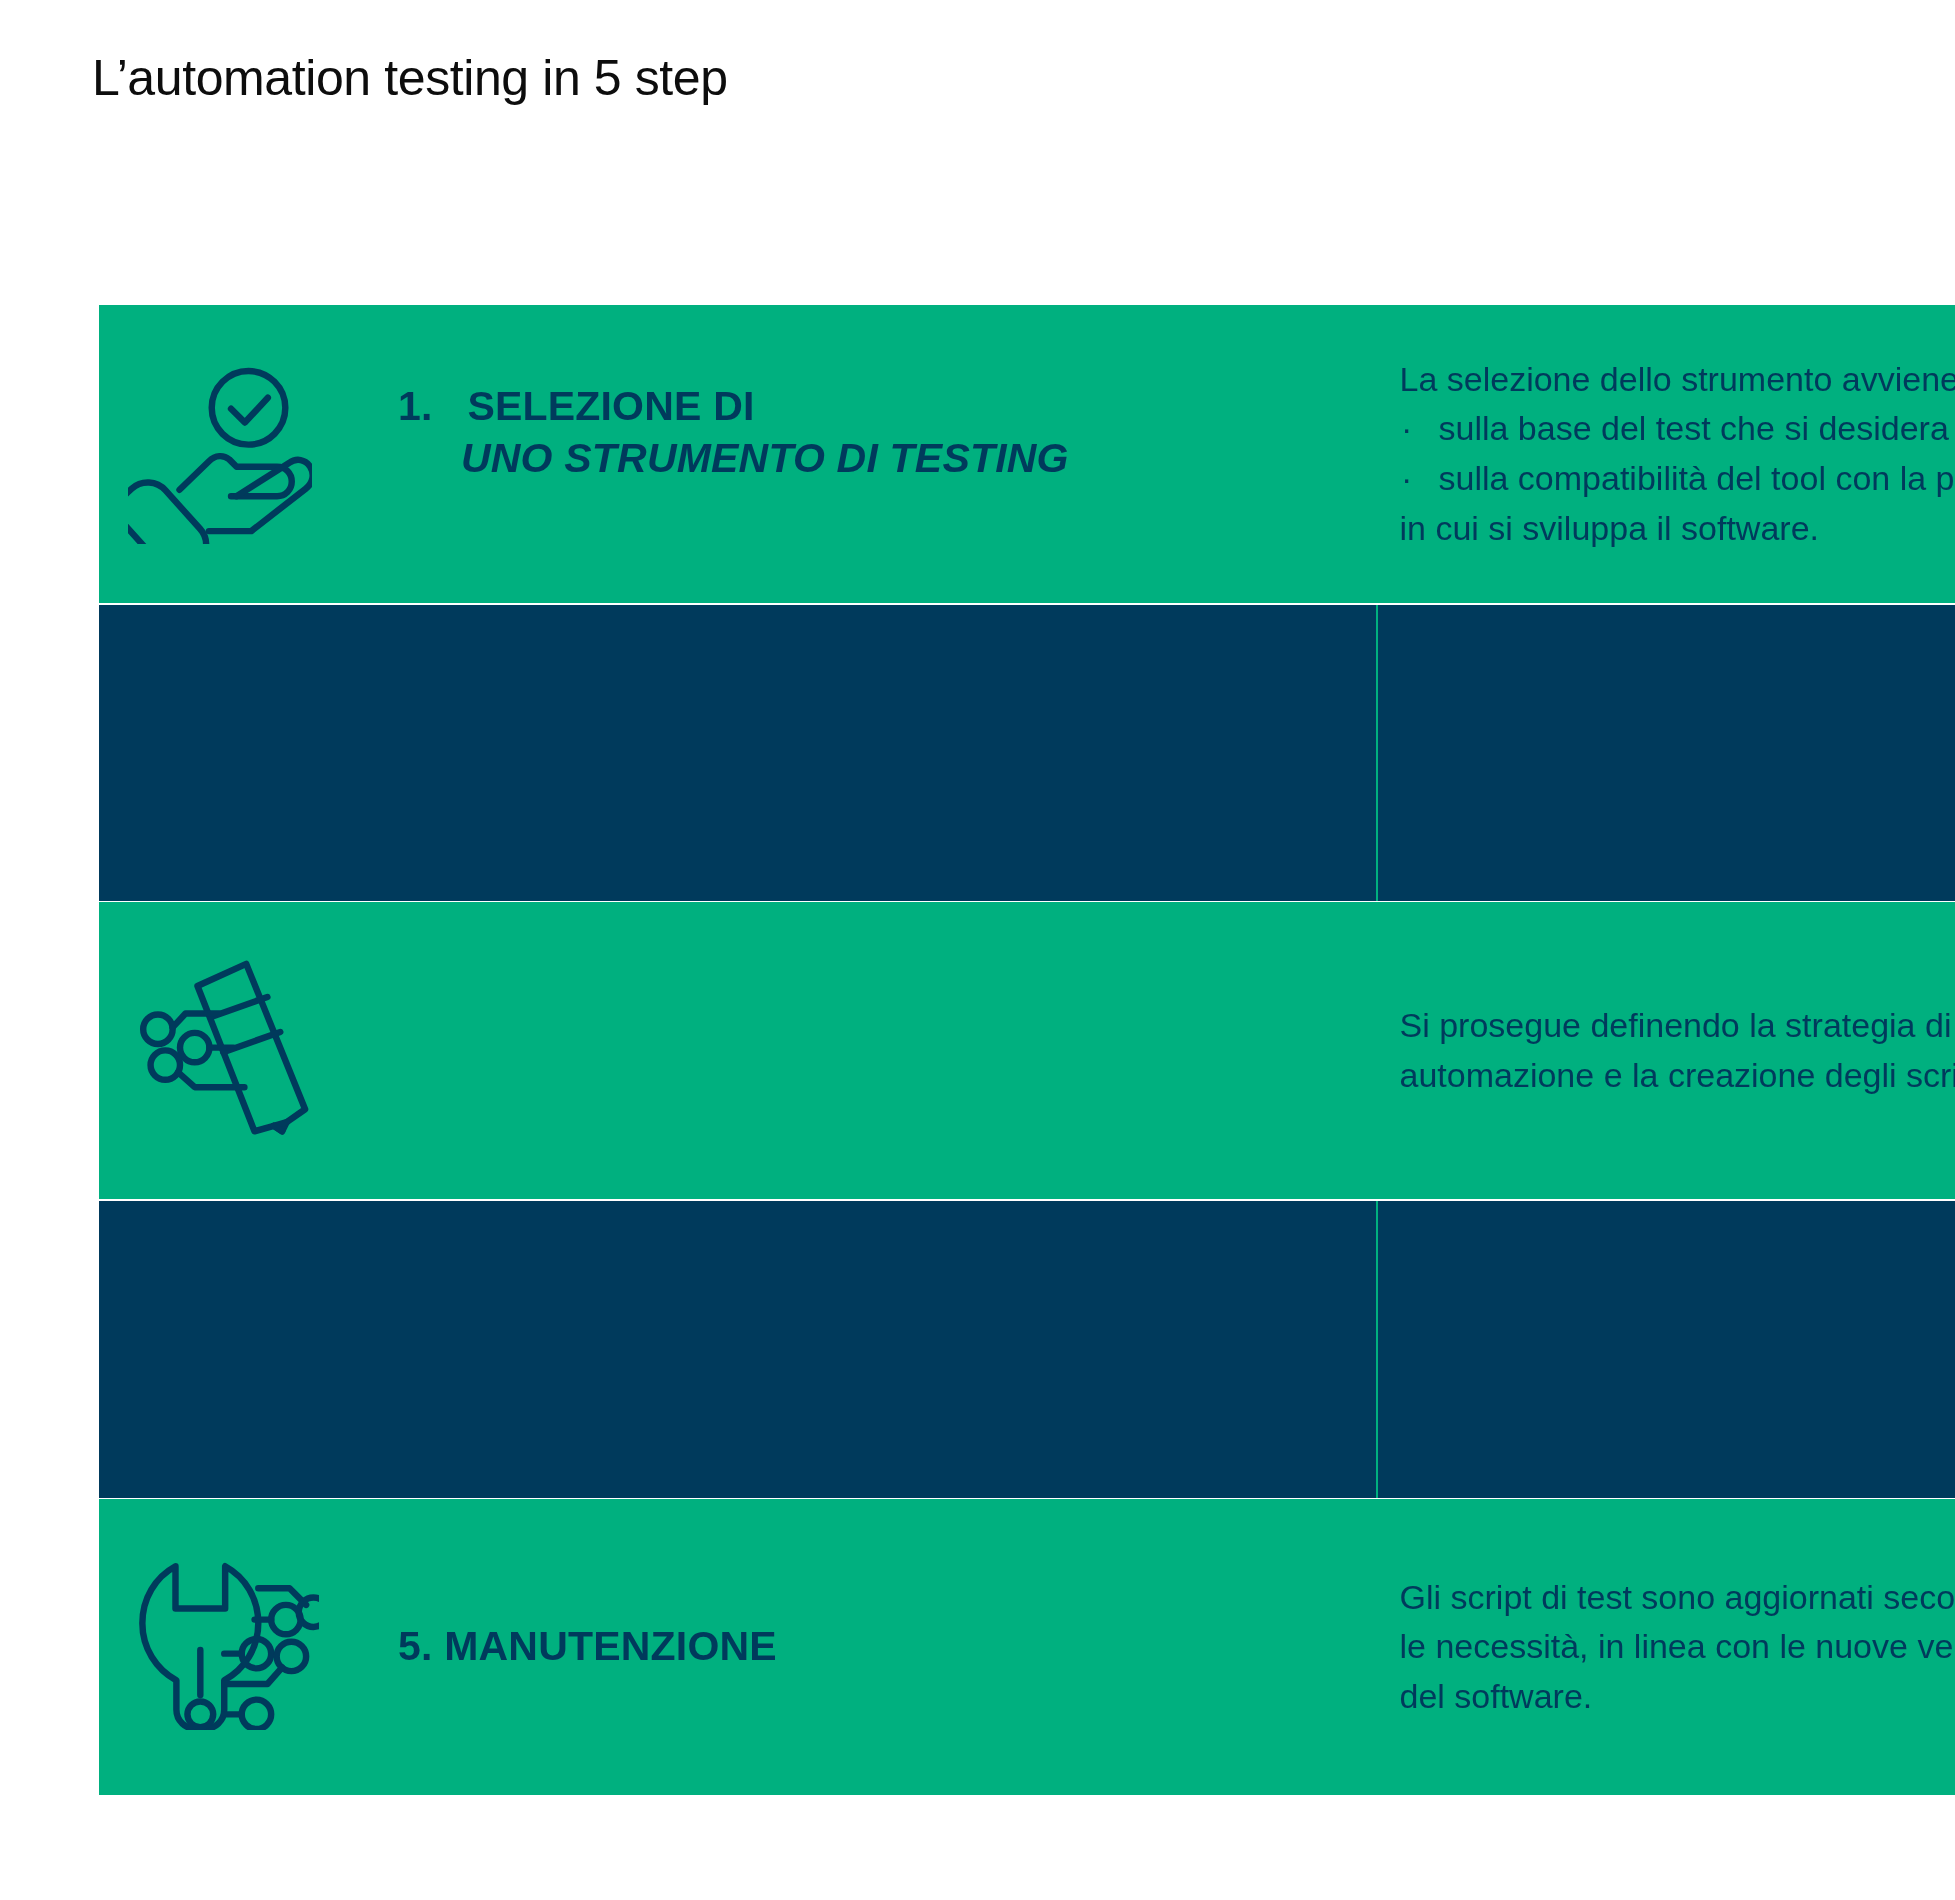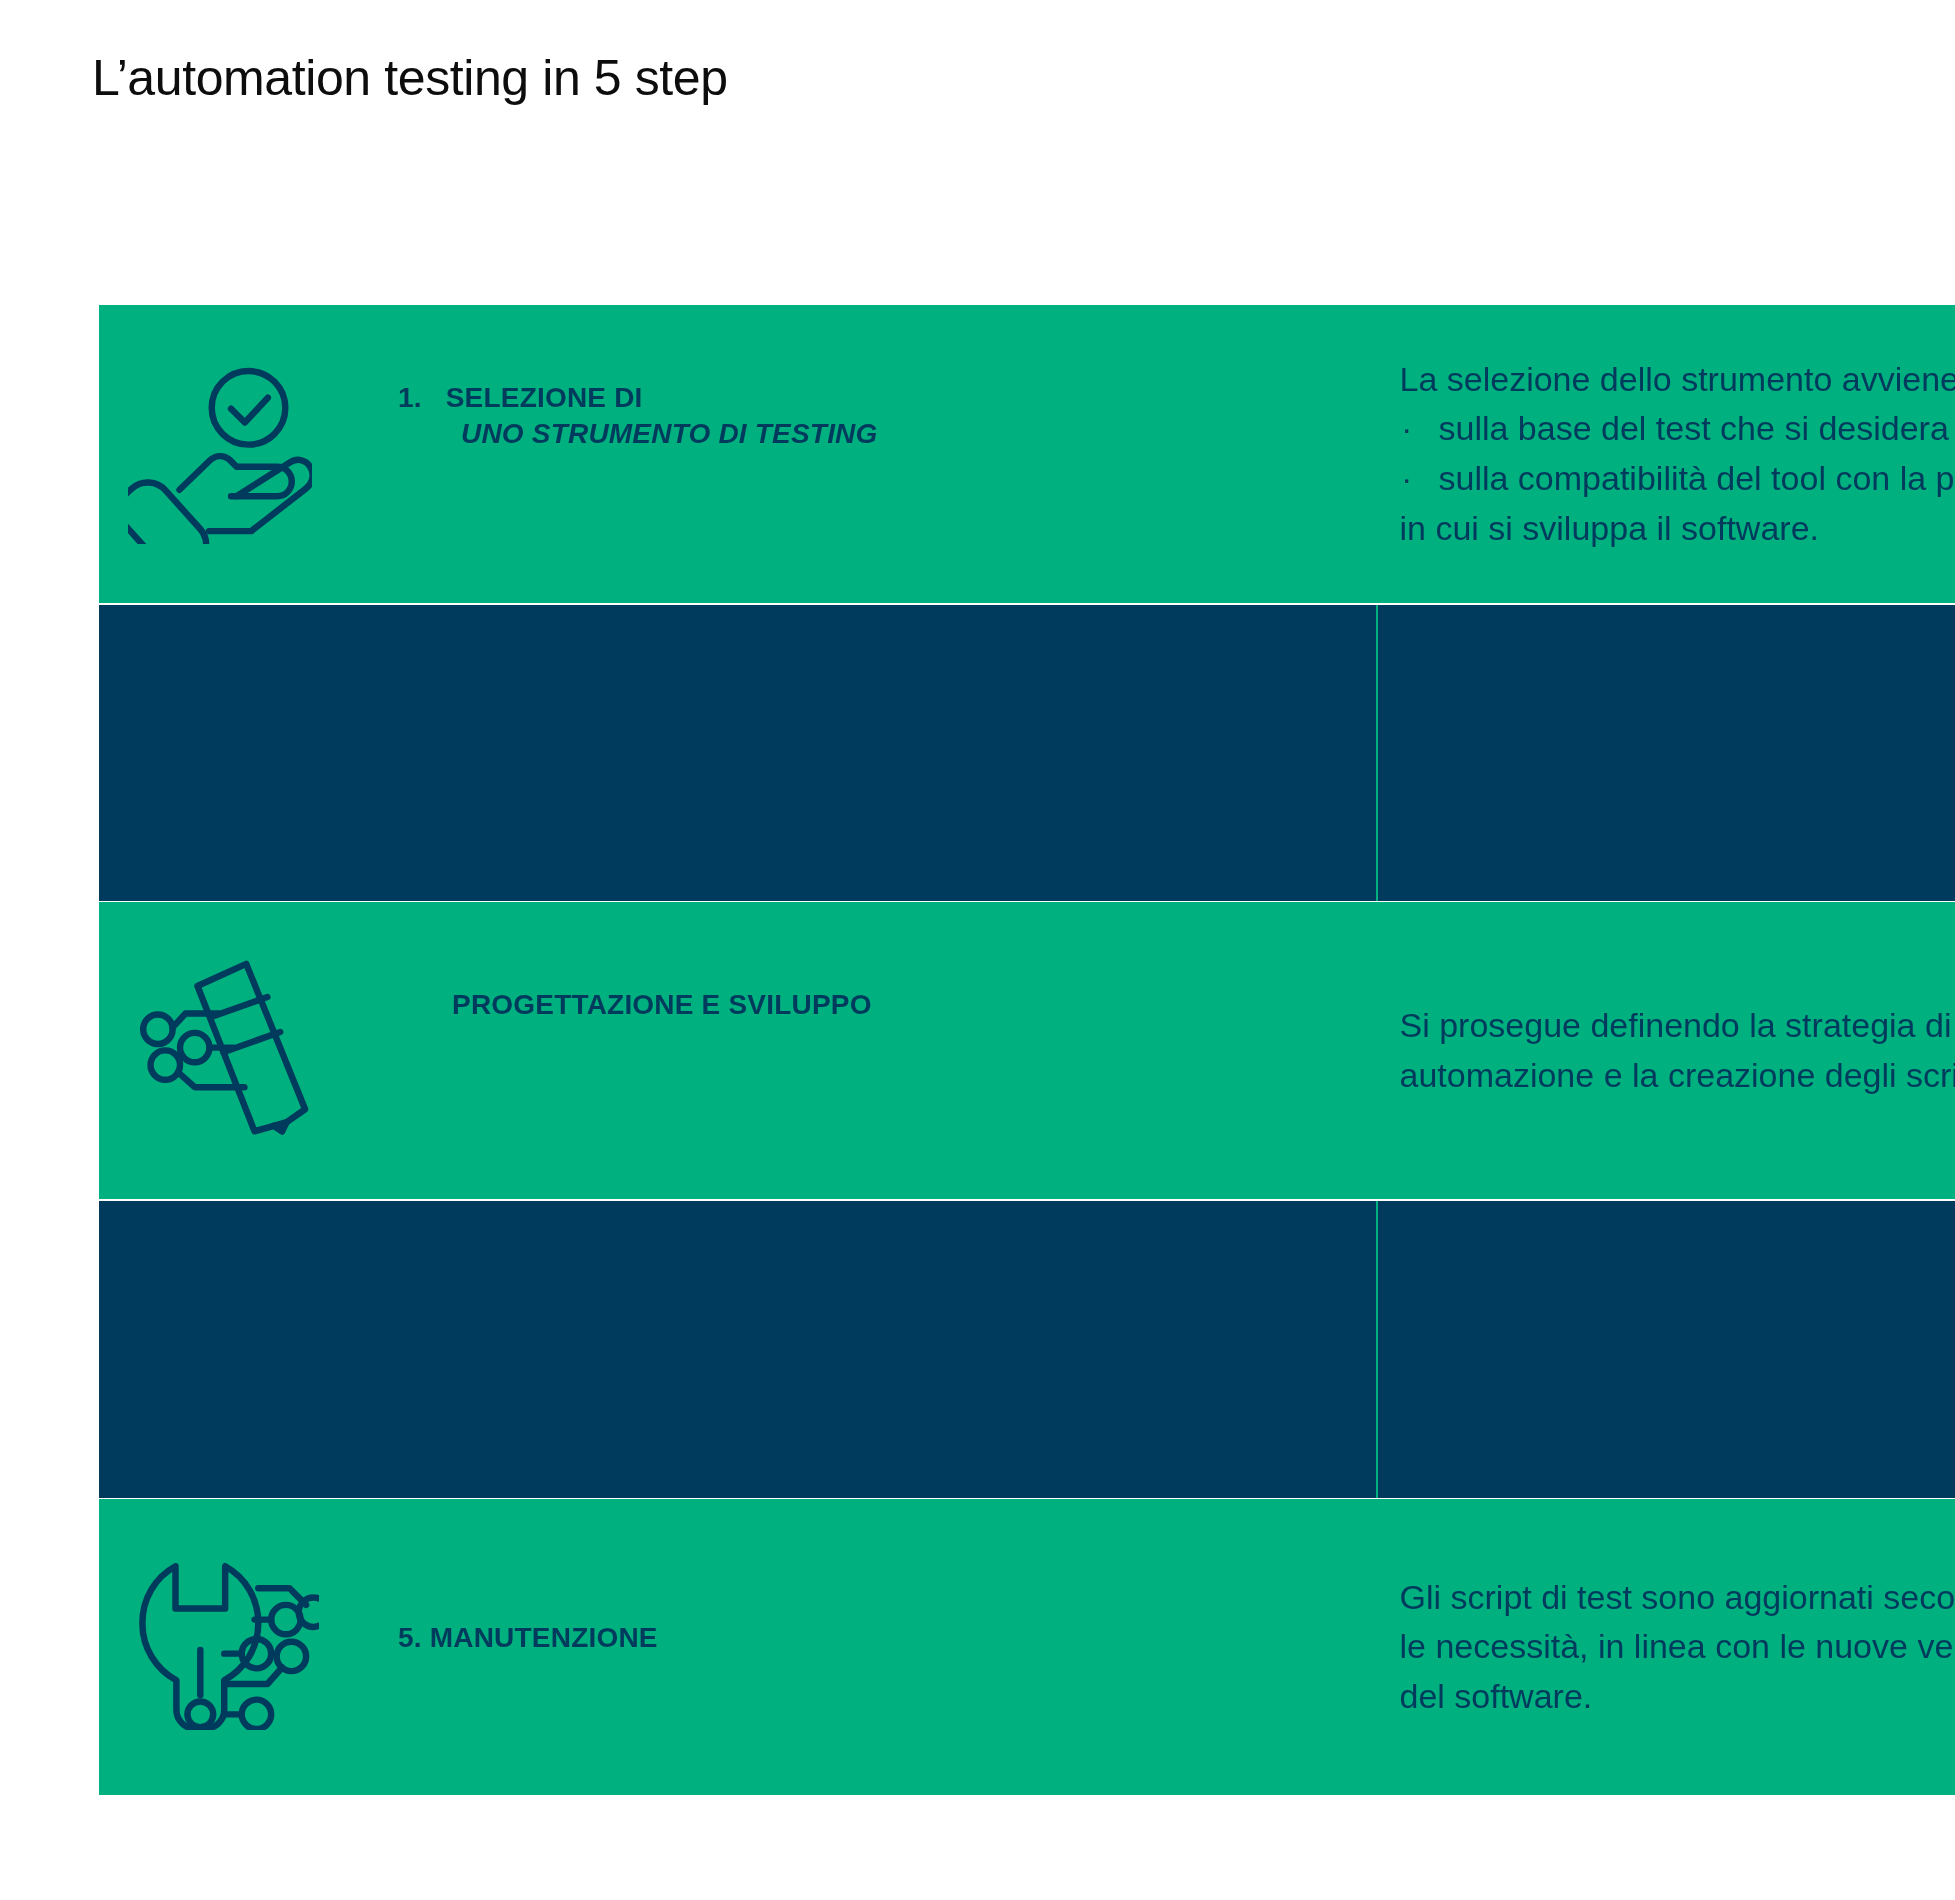--- a/index.html
+++ b/index.html
@@ -86,21 +86,21 @@
   .step-icon svg {
     width: 100%;
     height: 100%;
     display: block;
   }
 
   
   .step-title {
     position: absolute;
     color: #003a5c;
-    font-size: 28px;
+    font-size: 41px;
     font-weight: bold;
     line-height: 1.28;
     letter-spacing: 0.2px;
   }
   .step-title .num-line {
     display: block;
     white-space: nowrap;
   }
   .step-title .indent {
     display: block;
@@ -225,21 +225,20 @@
           <circle cx="26" cy="85" r="16"></circle>
           <path d="M42,83 L56,68 L92,68"></path>
           <circle cx="66" cy="105" r="16"></circle>
           <path d="M82,105 L108,105"></path>
           <circle cx="34" cy="124" r="16"></circle>
           <path d="M48,132 L66,148 L120,148"></path>
         </svg>
       </div>
 
       <div class="step-title">
-        <span class="indent-sm">PROGETTAZIONE E SVILUPPO</span>
       </div>
 
       <div class="divider"></div>
     </div>
 
     <div class="band-right">
       <div class="step-desc">
         <span class="desc-line">Si prosegue definendo la strategia di</span>
         <span class="desc-line">automazione e la creazione degli script di test.</span>
       </div>

